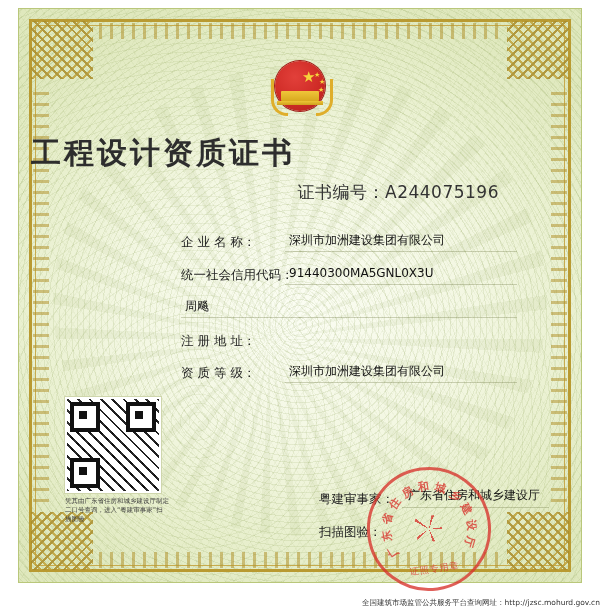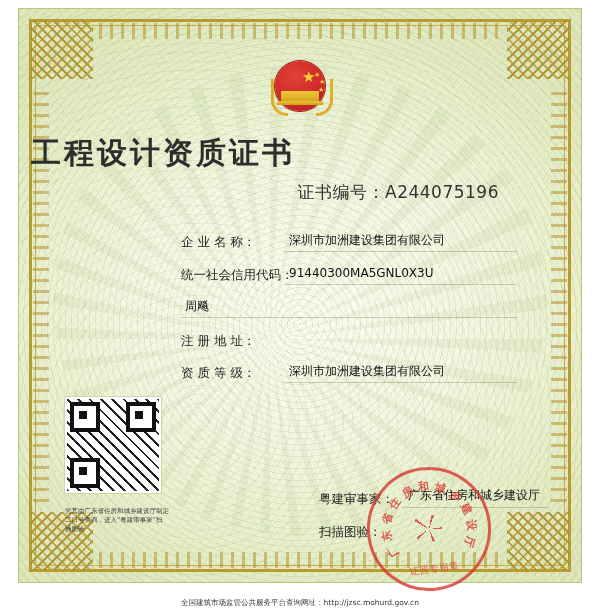--- a/index.html
+++ b/index.html
@@ -182,21 +182,21 @@
     box-shadow:0 0 0 1px #cfd6ac;
     position:relative;
     overflow:hidden;
   }
   .qr .fp{position:absolute;width:22px;height:22px;border:4px solid #111;background:#fff;}
   .qr .fp:after{content:"";position:absolute;left:5px;top:5px;width:8px;height:8px;background:#111;}
   .qr .fp.a{left:3px;top:3px;}
   .qr .fp.b{right:3px;top:3px;}
   .qr .fp.c{left:3px;bottom:3px;}
   .qr-note{
-    margin-top:14px;
+    margin-top:4px;
     font-size:6.5px;line-height:9px;color:#3a3a3a;
     width:104px;
   }
 
   
   .issuer{
     position:absolute;left:300px;top:478px;width:230px;
   }
   .issuer .irow{
     display:flex;align-items:flex-end;margin-bottom:16px;
@@ -242,21 +242,21 @@
     white-space:nowrap;
   }
   .seal .bottom-text{
     position:absolute;left:0;right:0;bottom:12px;
     text-align:center;font-size:9px;color:#d8332c;letter-spacing:1px;
   }
 
   
   .footer{
     position:absolute;left:0;right:0;bottom:6px;
-    text-align:center;
+    text-align:right;
     font-size:7.5px;line-height:11px;color:#333;
   }
 </style>
 </head>
 <body>
 
 <div class="page">
 
   <div class="cert">
     <div class="guilloche"></div>

